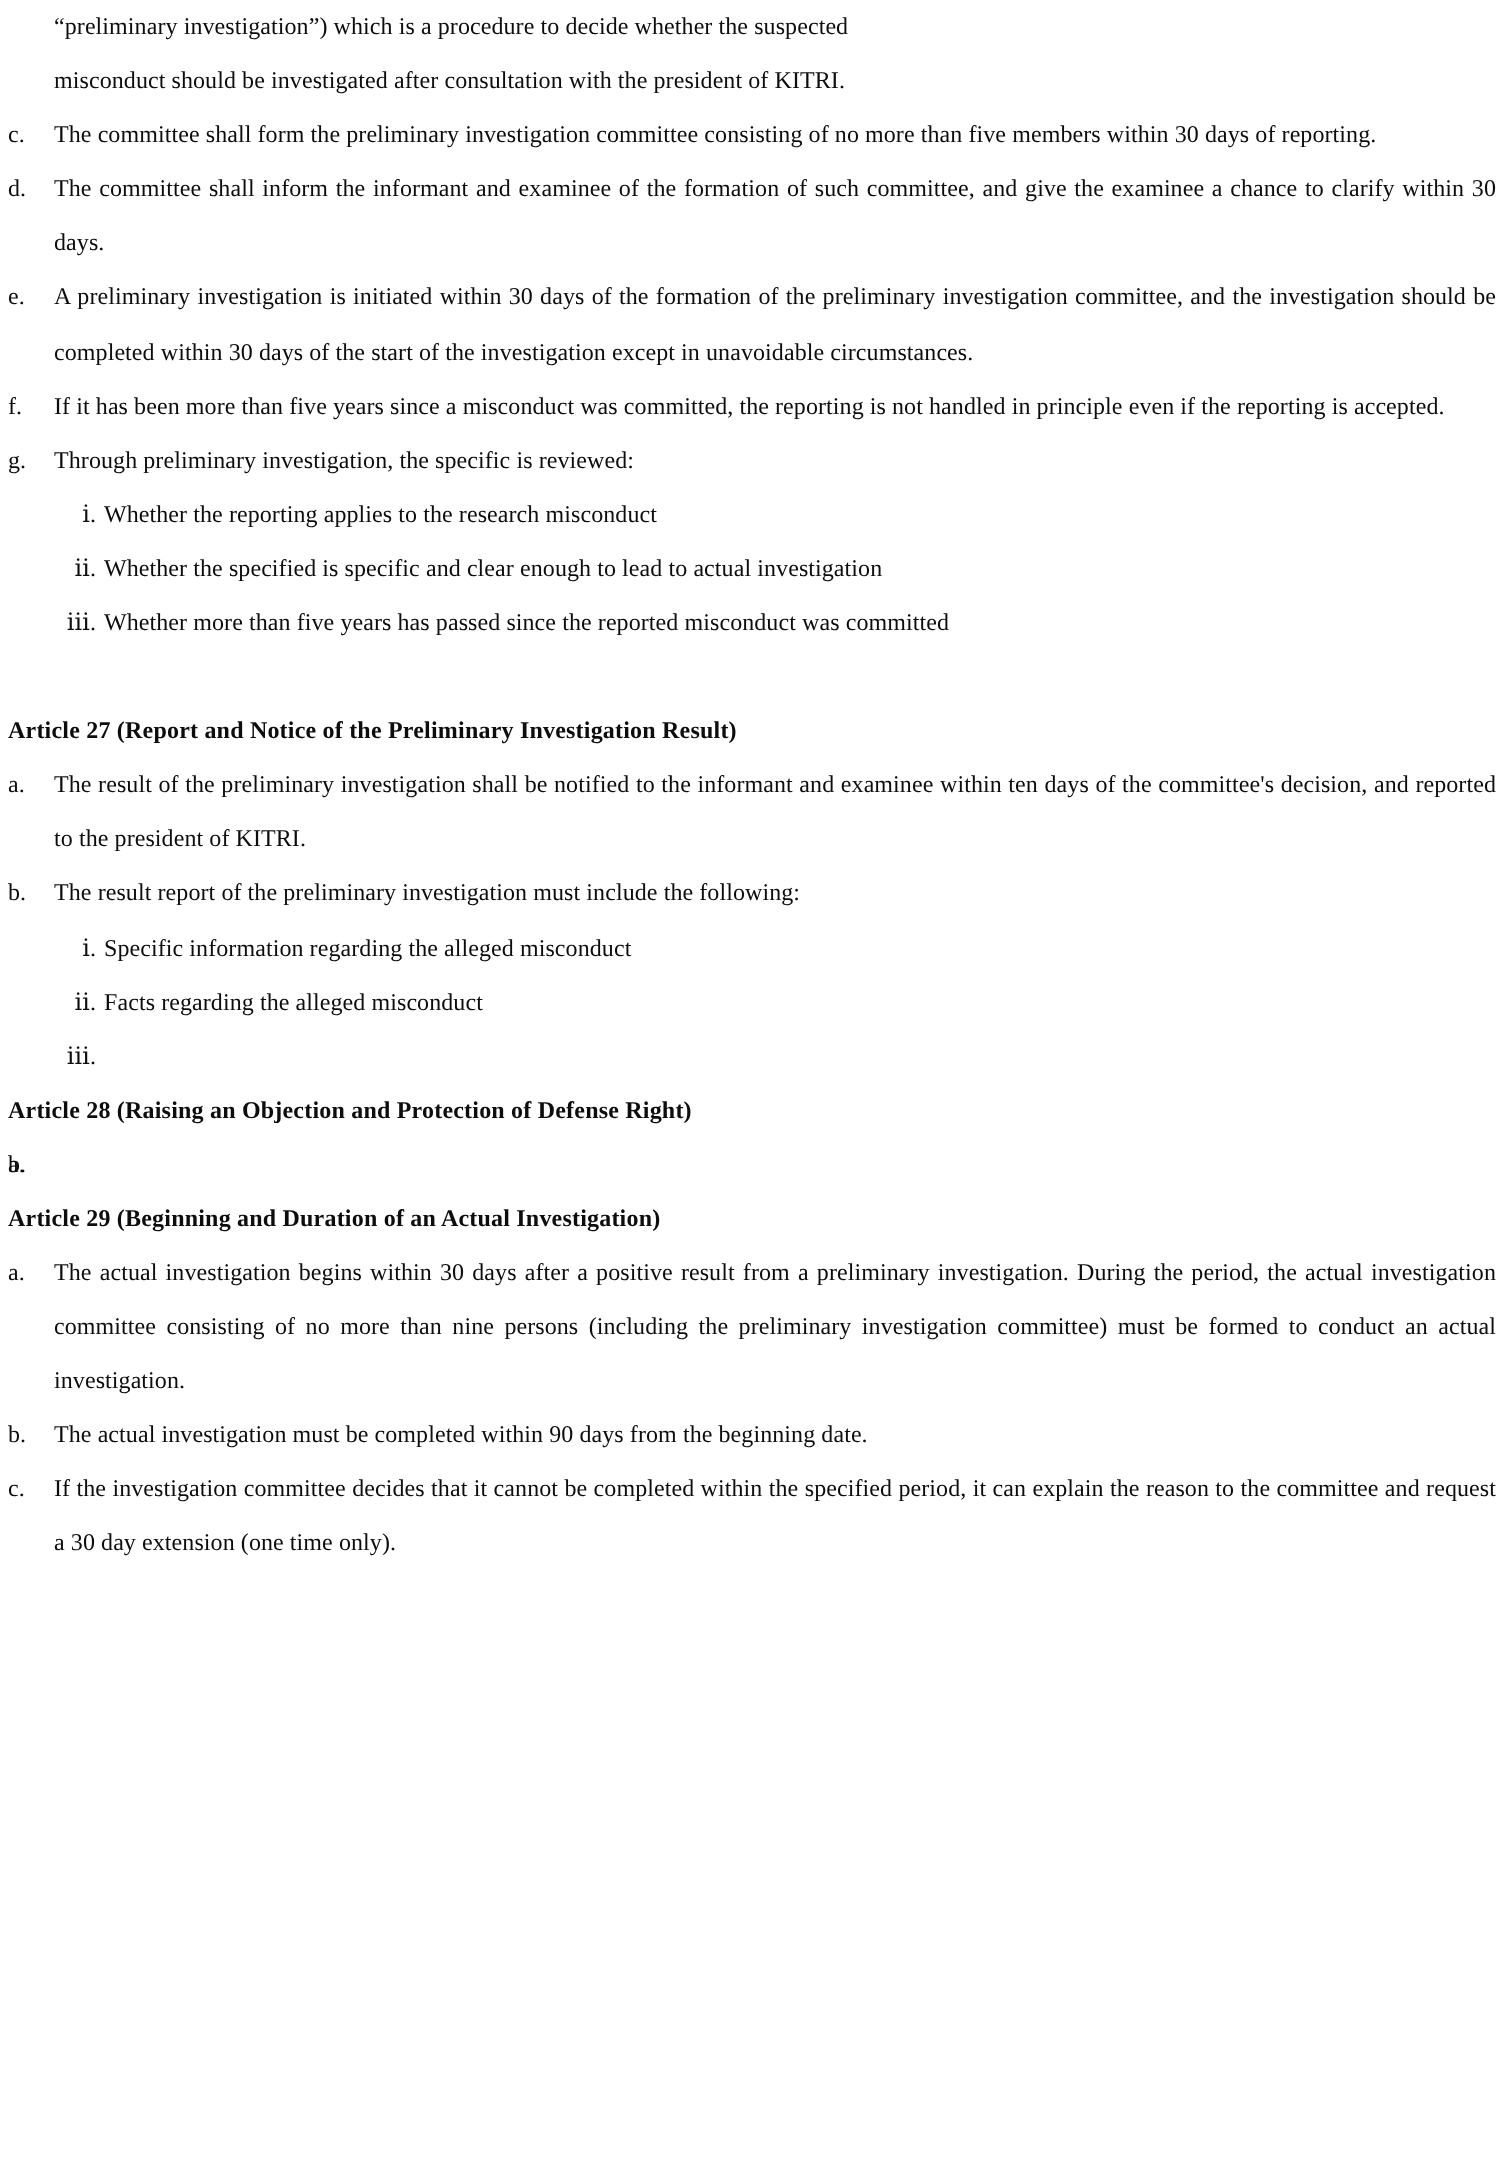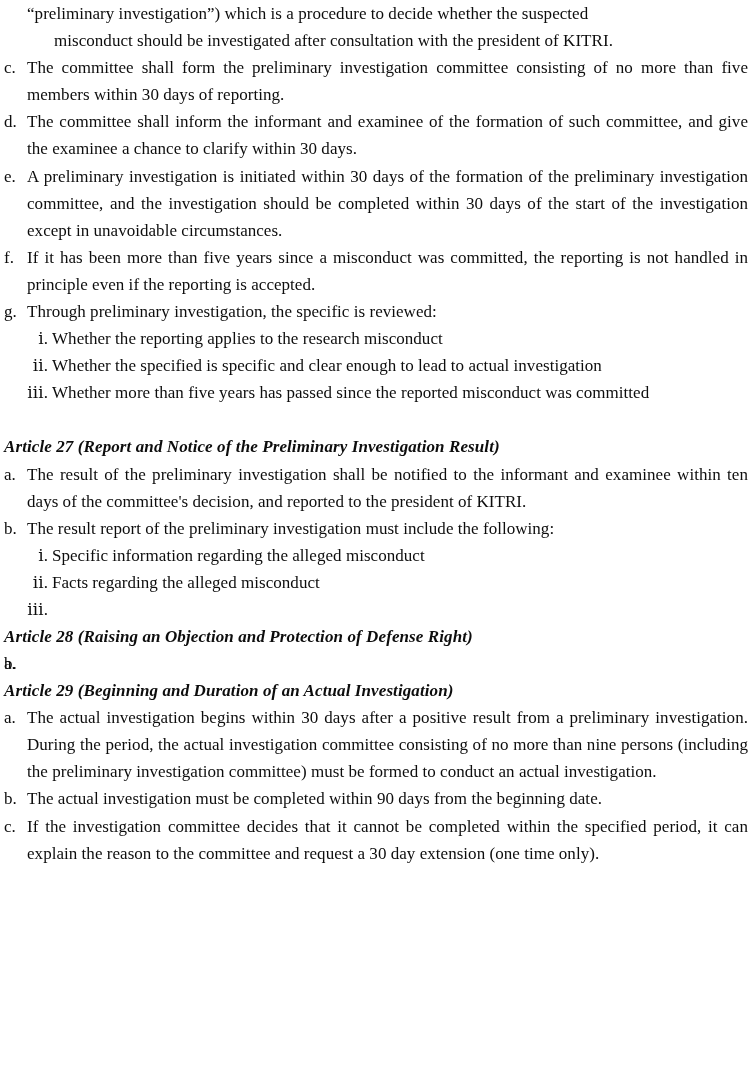--- a/index.html
+++ b/index.html
@@ -23,36 +23,35 @@
   }
   .body-col {
     position: absolute;
     left: 4px;
     top: 0px;
     width: 744px;
   }
 
   
   .ln {
-    font-size: 17px;
+    font-size: 12px;
     line-height: 27.1px;
     letter-spacing: 0.04px;
   }
 
   
   .cont-para {
     margin: 0;
     padding-left: 23px;
     text-align: justify;
     text-align-last: left;
     text-justify: inter-word;
   }
   .cont-para .lastline {
     display: block;
-    margin-left: 27px;
   }
 
   
   .item {
     position: relative;
     margin: 0;
     padding-left: 23px;
     text-align: justify;
     text-align-last: left;
     text-justify: inter-word;
@@ -83,21 +82,20 @@
     text-align: right;
     white-space: pre;
   }
 
   
   .article-head {
     margin: 0;
     font-weight: bold;
     text-align: left;
     letter-spacing: 0.1px;
-    font-style: italic;
   }
   .gap-head { height: 27px; }
   .gap-head2 { height: 27px; }
 </style>
 </head>
 <body>
 
 <div class="page">
   <div class="body-col">
 

